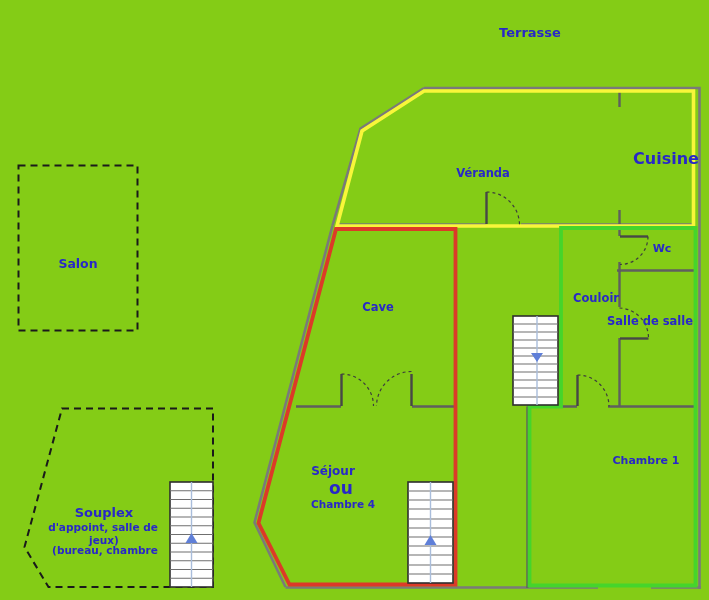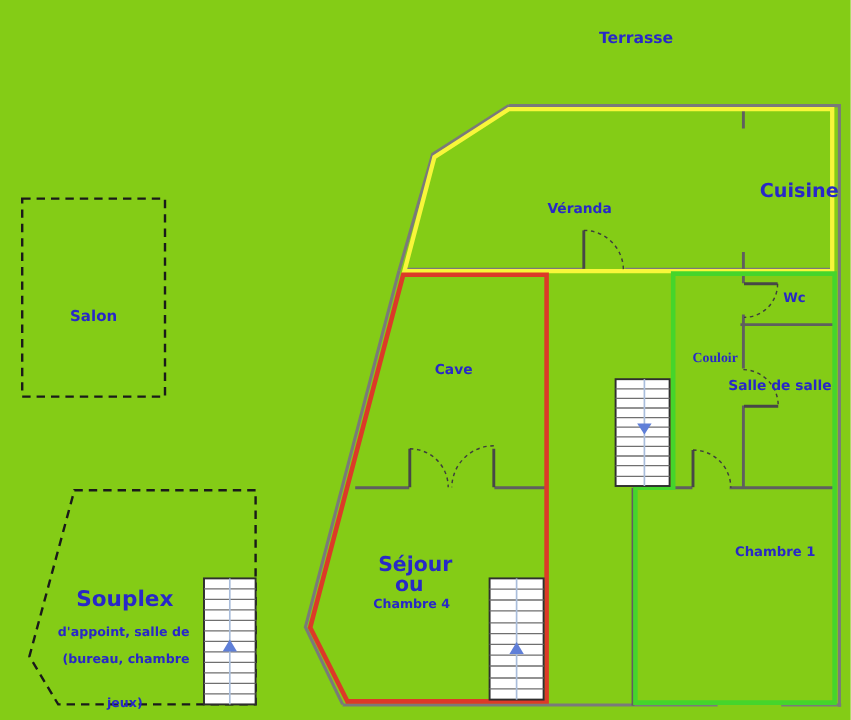--- a/index.html
+++ b/index.html
@@ -110,27 +110,27 @@
       <path class="stairaxis" d="M191.5,482 L191.5,587"></path>
       <polygon class="arrow" points="185.5,543 197.5,543 191.5,533"></polygon>
     </g>
   </svg>
 
   <div class="lbl" style="left:530px;top:32px;font-size:13px;">Terrasse</div>
   <div class="lbl" style="left:78px;top:264px;font-size:12.5px;">Salon</div>
   <div class="lbl" style="left:483px;top:174px;font-size:11.5px;text-align:center;">Véranda</div>
   <div class="lbl" style="left:666px;top:159px;font-size:16px;">Cuisine</div>
   <div class="lbl" style="left:662px;top:248px;font-size:11px;">Wc</div>
-  <div class="lbl" style="left:596px;top:299px;font-size:11.5px;font-family:Liberation Serif, serif;">Couloir</div>
+  <div class="lbl" style="left:596px;top:299px;font-size:11.5px;">Couloir</div>
   <div class="lbl" style="left:650px;top:322px;font-size:11.5px;">Salle de salle</div>
   <div class="lbl" style="left:378px;top:308px;font-size:11.5px;">Cave</div>
   <div class="lbl" style="left:606px;top:460px;font-size:11px;margin-left:40px;">Chambre 1</div>
 
-  <div class="lbl" style="left:346px;top:471px;font-size:17px;text-align:right;">Séjour</div>
+  <div class="lbl" style="left:333px;top:471px;font-size:12px;text-align:right;">Séjour</div>
   <div class="lbl" style="left:341px;top:488px;font-size:17px;">ou</div>
   <div class="lbl" style="left:343px;top:504px;font-size:10.5px;">Chambre 4</div>
 
-  <div class="lbl" style="left:104px;top:500px;font-size:18px;text-align:right;">Souplex</div>
+  <div class="lbl" style="left:104px;top:512px;font-size:13px;text-align:right;">Souplex</div>
   <div class="lbl" style="left:105px;top:514px;font-size:10.5px;margin-top:36px;">(bureau, chambre</div>
   <div class="lbl" style="left:103px;top:527px;font-size:10.5px;">d'appoint, salle de</div>
-  <div class="lbl" style="left:104px;top:540px;font-size:10.5px;margin-top:46px;">jeux)</div>
+  <div class="lbl" style="left:104px;top:540px;font-size:10.5px;">jeux)</div>
 
 </div>
 
 </body></html>

